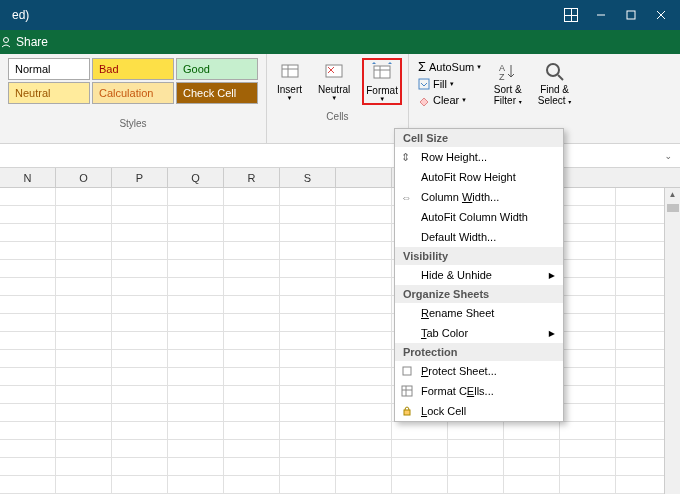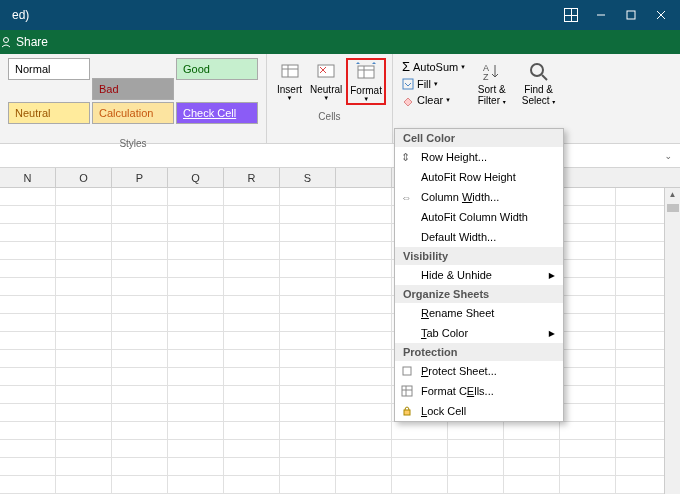--- a/index.html
+++ b/index.html
@@ -15,29 +15,29 @@
 
     .ribbon-header { background: #0e6b3b; height: 24px; display: flex; align-items: center; padding-right: 12px; }
     .share-btn { color: #fff; font-size: 12px; display: flex; align-items: center; gap: 4px; cursor: pointer; }
 
     .ribbon { background: #f3f3f3; height: 90px; border-bottom: 1px solid #d4d4d4; display: flex; position: relative; }
     
     .styles-group { padding: 4px 8px; display: flex; flex-direction: column; }
     .style-boxes { display: grid; grid-template-columns: repeat(3, 82px); gap: 2px; }
     .style-box { border: 1px solid #aaa; padding: 2px 6px; font-size: 11px; height: 22px; display: flex; align-items: center; cursor: pointer; text-align: center; }
     .sb-normal { background: #fff; }
-    .sb-bad { background: #a3a3a3; color: #9c0006; margin-top: 20px; }
+    .sb-bad { background: #fde047; color: #9c0006; }
     .sb-good { background: #c6efce; color: #006100; }
     .sb-neutral { background: #ffeb9c; color: #9c5700; }
     .sb-calc { background: #fce4a0; color: #c65911; }
-    .sb-check { background: #8b5cf6; color: #fff; text-decoration: underline; }
+    .sb-check { background: #a16207; color: #fff; }
     .group-label { text-align: center; font-size: 10px; color: #666; margin-top: 14px; }
 
     .cells-group { border-left: 1px solid #d4d4d4; padding: 4px 6px; display: flex; flex-direction: column; align-items: center; }
-    .cell-btns { display: flex; gap: 0; }
+    .cell-btns { display: flex; gap: 8px; }
     .cell-btn { display: flex; flex-direction: column; align-items: center; padding: 2px 4px; font-size: 10px; cursor: pointer; }
     .cell-icon { width: 22px; height: 22px; margin-bottom: 2px; display: flex; align-items: center; justify-content: center; }
     .format-highlight { border: 2px solid #e41d1d; padding: 1px 2px; }
     
     .editing-group { border-left: 1px solid #d4d4d4; padding: 4px 8px; display: flex; gap: 8px; }
     .edit-col { display: flex; flex-direction: column; gap: 2px; font-size: 11px; }
     .edit-item { display: flex; align-items: center; gap: 3px; cursor: pointer; padding: 1px; }
     .big-btn { display: flex; flex-direction: column; align-items: center; font-size: 10px; cursor: pointer; padding: 2px 4px; }
     .big-icon { width: 24px; height: 24px; display: flex; align-items: center; justify-content: center; font-size: 18px; color: #555; }
 
@@ -439,21 +439,21 @@
         <div class="cell"></div>
       </div>
     </div>
   <div class="scroll-v">
     <div class="scroll-arrow">▲</div>
     <div class="scroll-thumb"></div>
   </div>
 </div>
 
 <div class="format-menu">
-  <div class="menu-header">Cell Color</div>
+  <div class="menu-header">Cell Size</div>
   <div class="menu-item">
       <span class="menu-icon">⇕</span>
       <span>Row Height...</span>
     </div>
   <div class="menu-item">
       <span>AutoFit Row Height</span>
     </div>
   <div class="menu-item">
       <span class="menu-icon">⇔</span>
       <span>Column <span class="underline">W</span>idth...</span>

